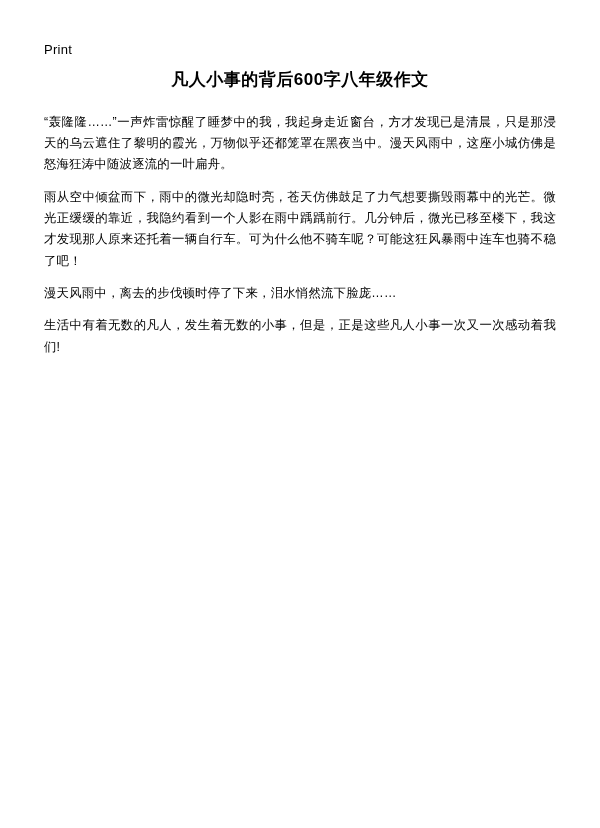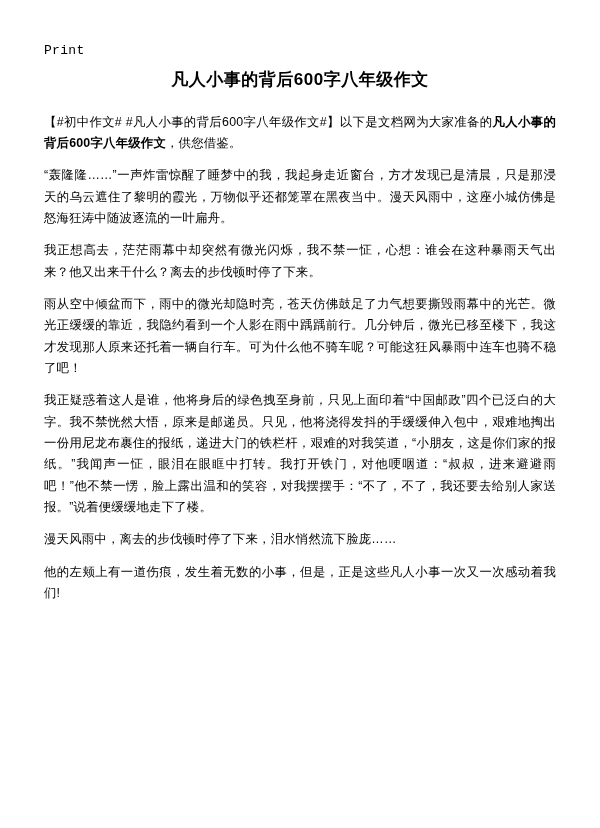--- a/index.html
+++ b/index.html
@@ -15,21 +15,21 @@
     overflow: hidden;
   }
   .page {
     position: relative;
     width: 600px;
     height: 828px;
     box-sizing: border-box;
     padding: 40px 44px 20px 44px;
   }
   .print-link {
-    font-family: Liberation Mono, monospace;
+    font-family: Liberation Sans, sans-serif;
     font-size: 13px;
     color: #000;
     text-decoration: none;
     letter-spacing: 0.3px;
     display: inline-block;
   }
   .doc-title {
     text-align: center;
     font-size: 17px;
     font-weight: bold;
@@ -56,24 +56,21 @@
 </style>
 </head>
 <body>
 
 <div class="page">
 
   <a href="#" class="print-link">Print</a>
 
   <h1 class="doc-title">凡人小事的背后600字八年级作文</h1>
 
-  <p class="para lead"><span>【#初中作文# #凡人小事的背后600字八年级作文#】以下是文档网为大家准备的</span><b>凡人小事的背后600字八年级作文</b><span>，供您借鉴。</span></p>
 
   <p class="para">“轰隆隆……”一声炸雷惊醒了睡梦中的我，我起身走近窗台，方才发现已是清晨，只是那浸天的乌云遮住了黎明的霞光，万物似乎还都笼罩在黑夜当中。漫天风雨中，这座小城仿佛是怒海狂涛中随波逐流的一叶扁舟。</p>
-  <p class="para">我正想高去，茫茫雨幕中却突然有微光闪烁，我不禁一怔，心想：谁会在这种暴雨天气出来？他又出来干什么？离去的步伐顿时停了下来。</p>
   <p class="para">雨从空中倾盆而下，雨中的微光却隐时亮，苍天仿佛鼓足了力气想要撕毁雨幕中的光芒。微光正缓缓的靠近，我隐约看到一个人影在雨中踽踽前行。几分钟后，微光已移至楼下，我这才发现那人原来还托着一辆自行车。可为什么他不骑车呢？可能这狂风暴雨中连车也骑不稳了吧！</p>
-  <p class="para">我正疑惑着这人是谁，他将身后的绿色拽至身前，只见上面印着“中国邮政”四个已泛白的大字。我不禁恍然大悟，原来是邮递员。只见，他将浇得发抖的手缓缓伸入包中，艰难地掏出一份用尼龙布裹住的报纸，递进大门的铁栏杆，艰难的对我笑道，“小朋友，这是你们家的报纸。”我闻声一怔，眼泪在眼眶中打转。我打开铁门，对他哽咽道：“叔叔，进来避避雨吧！”他不禁一愣，脸上露出温和的笑容，对我摆摆手：“不了，不了，我还要去给别人家送报。”说着便缓缓地走下了楼。</p>
   <p class="para">漫天风雨中，离去的步伐顿时停了下来，泪水悄然流下脸庞……</p>
-  <p class="para">他的左颊上有一道伤痕，发生着无数的小事，但是，正是这些凡人小事一次又一次感动着我们!</p>
+  <p class="para">生活中有着无数的凡人，发生着无数的小事，但是，正是这些凡人小事一次又一次感动着我们!</p>
 
   
 
 </div>
 
 </body></html>

